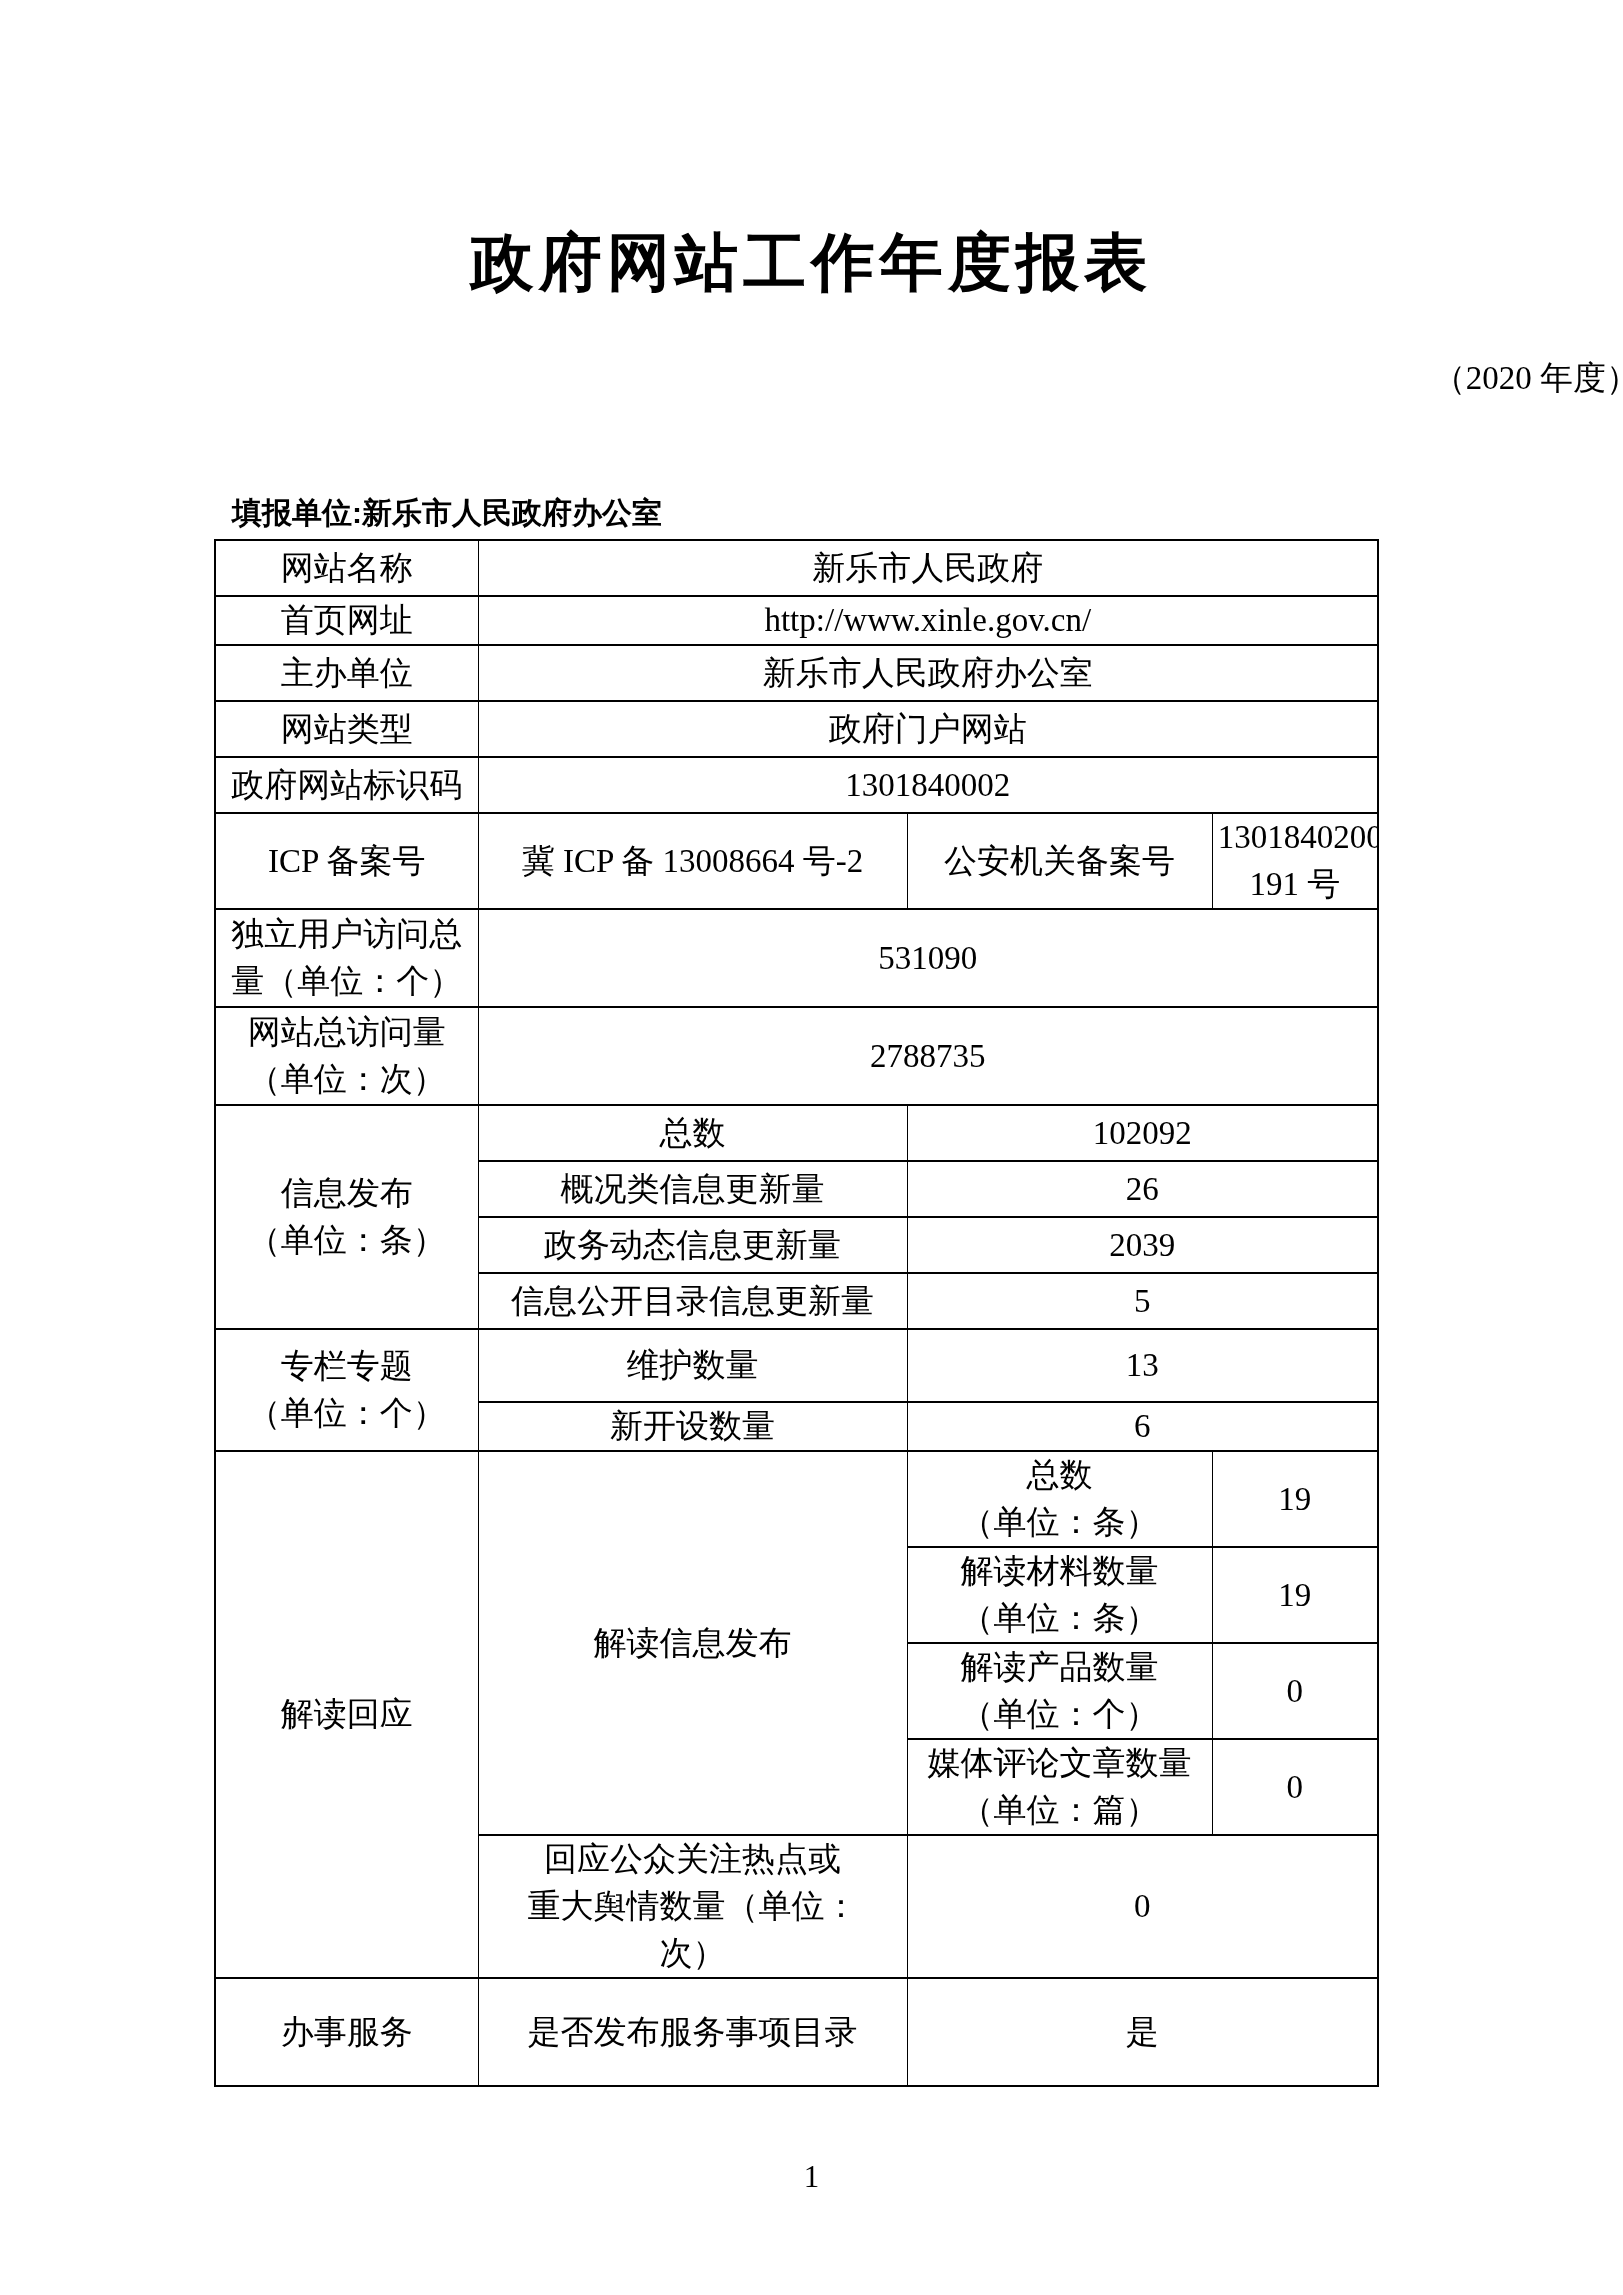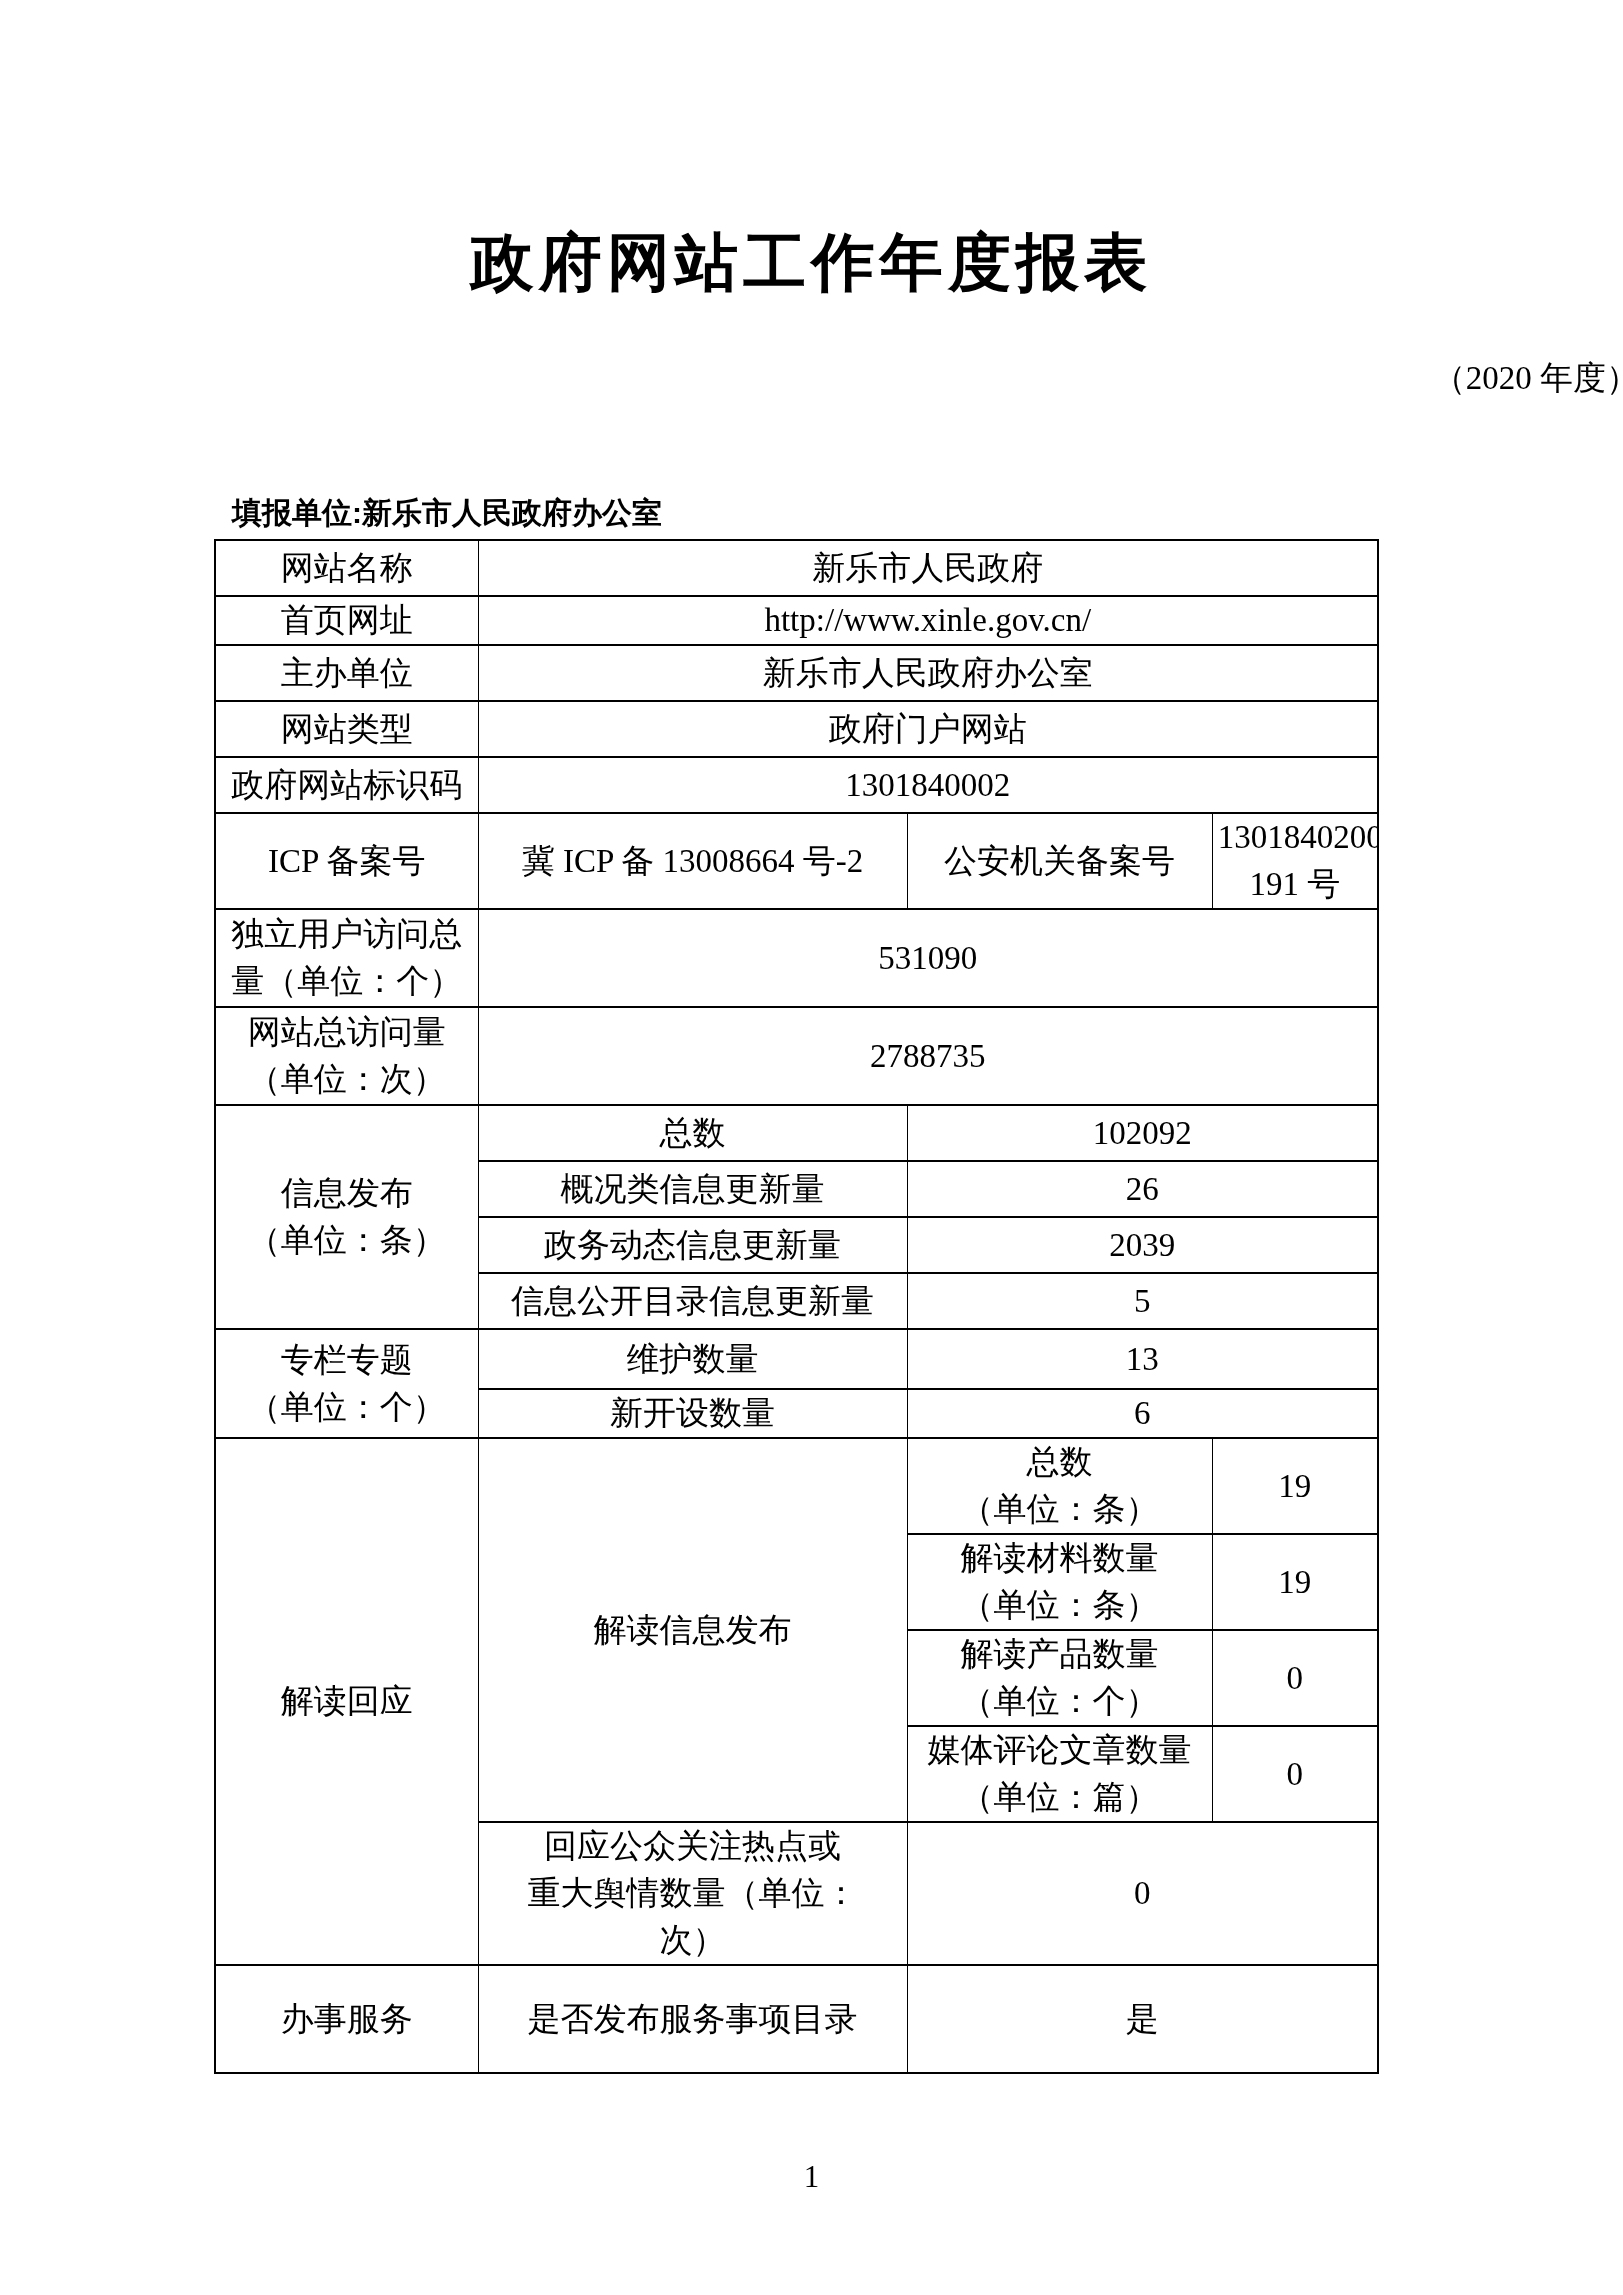--- a/index.html
+++ b/index.html
@@ -140,21 +140,21 @@
         <td colspan="2">26</td>
       </tr>
       <tr style="height:56px">
         <td>政务动态信息更新量</td>
         <td colspan="2">2039</td>
       </tr>
       <tr style="height:56px">
         <td>信息公开目录信息更新量</td>
         <td colspan="2">5</td>
       </tr>
-      <tr style="height:60px">
+      <tr style="height:73px">
         <td rowspan="2">专栏专题
 （单位：个）</td>
         <td>维护数量</td>
         <td colspan="2">13</td>
       </tr>
       <tr style="height:40px">
         <td>新开设数量</td>
         <td colspan="2">6</td>
       </tr>
       <tr style="height:89px">

